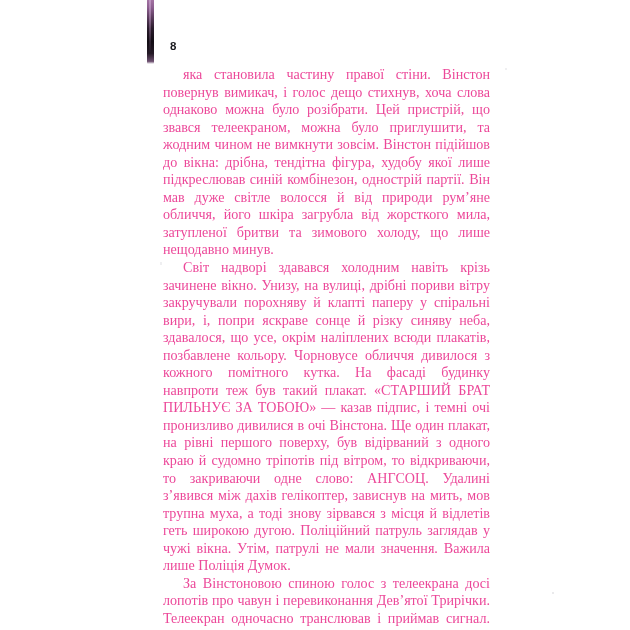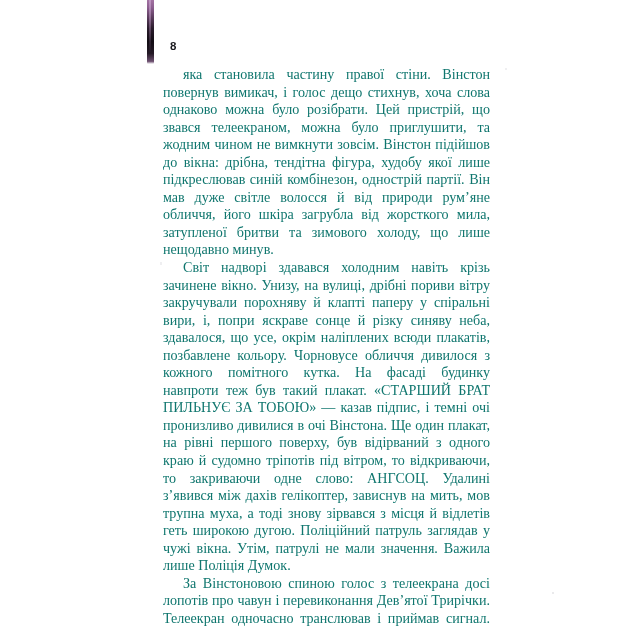--- a/index.html
+++ b/index.html
@@ -68,21 +68,21 @@
     top: 66px;
     width: 327px;
   }
 
   .para {
     margin: 0;
     text-align: justify;
     text-align-last: left;
     font-size: 14.1px;
     line-height: 17.55px;
-    color: #0f766e;
+    color: #ec4899;
     text-indent: 20px;
     word-spacing: 0.1px;
     hyphens: manual;
   }
 
   
   .speckle {
     position: absolute;
     pointer-events: none;
     background: #d8d8dc;

